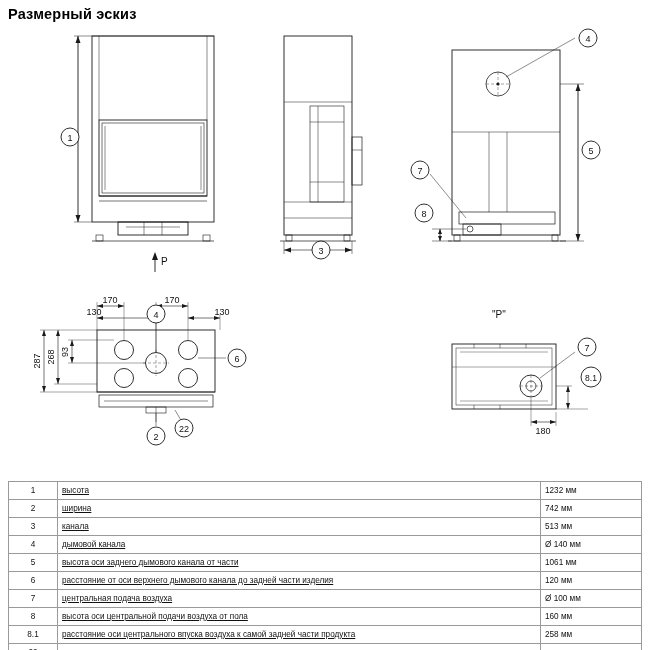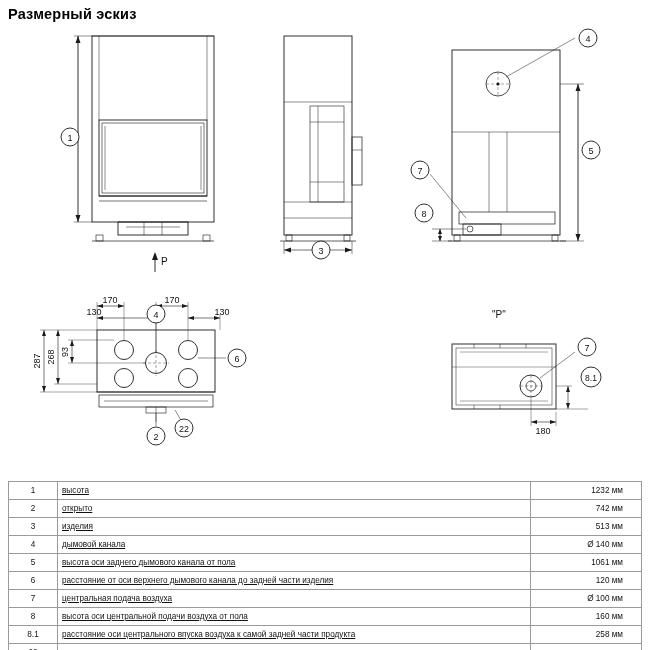--- a/index.html
+++ b/index.html
@@ -57,22 +57,21 @@
   .table td.num {
     width: 40px;
     text-align: center;
   }
   .table td.desc {
     text-align: left;
     text-decoration: underline;
   }
   .table td.val {
     width: 88px;
-    text-align: right;
-    padding-right: 18px;
+    padding-right: 8px;
     white-space: nowrap;
   }
   svg { display: block; }
   text { font-family: "Liberation Sans", sans-serif; }
 </style>
 </head>
 <body>
 
 <div class="page">
 
@@ -303,36 +302,36 @@
 
   <table class="table">
     <tbody>
       <tr>
         <td class="num">1</td>
         <td class="desc">высота</td>
         <td class="val">1232 мм</td>
       </tr>
       <tr>
         <td class="num">2</td>
-        <td class="desc">открыто</td>
+        <td class="desc">ширина</td>
         <td class="val">742 мм</td>
       </tr>
       <tr>
         <td class="num">3</td>
-        <td class="desc">изделия</td>
+        <td class="desc">канала</td>
         <td class="val">513 мм</td>
       </tr>
       <tr>
         <td class="num">4</td>
         <td class="desc">дымовой канала</td>
         <td class="val">Ø 140 мм</td>
       </tr>
       <tr>
         <td class="num">5</td>
-        <td class="desc">высота оси заднего дымового канала от пола</td>
+        <td class="desc">высота оси заднего дымового канала от части</td>
         <td class="val">1061 мм</td>
       </tr>
       <tr>
         <td class="num">6</td>
         <td class="desc">расстояние от оси верхнего дымового канала до задней части изделия</td>
         <td class="val">120 мм</td>
       </tr>
       <tr>
         <td class="num">7</td>
         <td class="desc">центральная подача воздуха</td>

